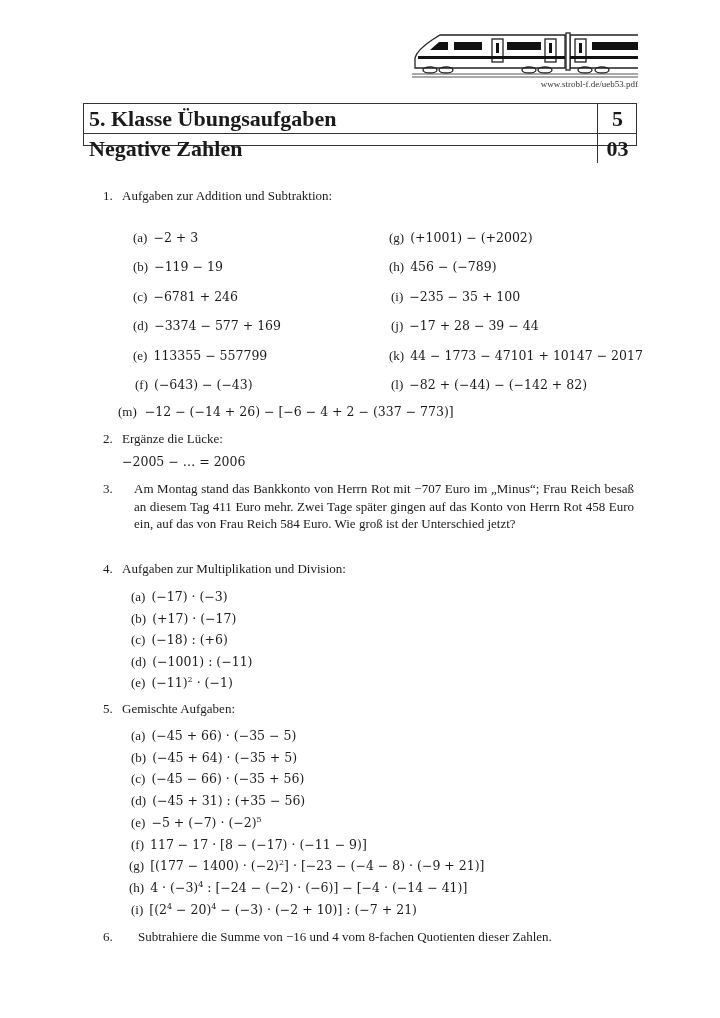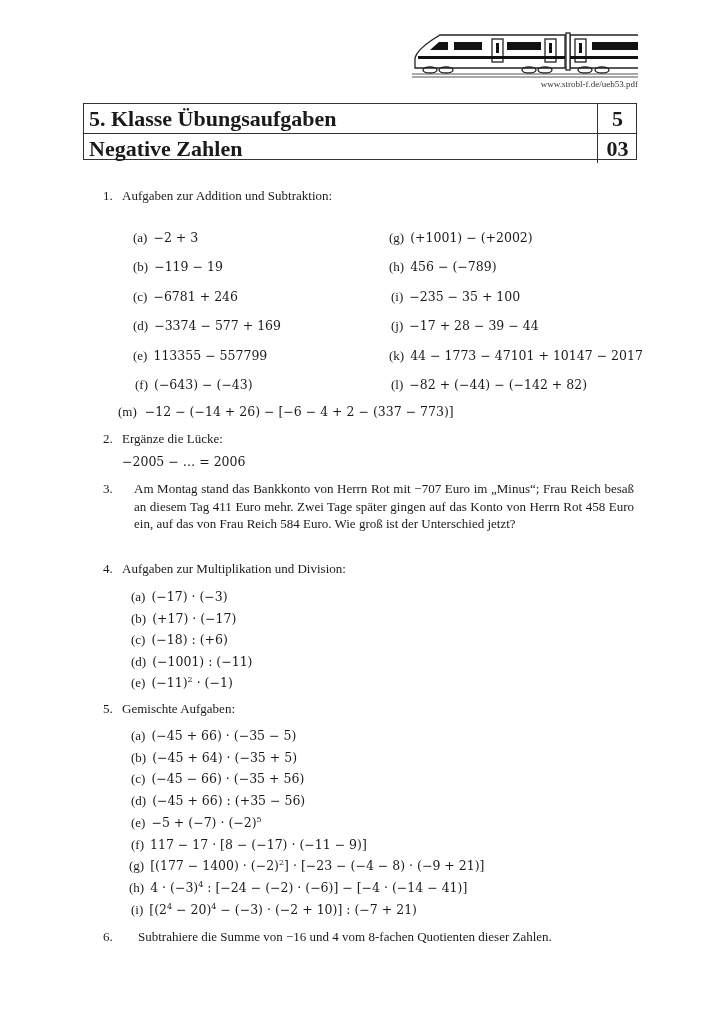--- a/index.html
+++ b/index.html
@@ -1,21 +1,21 @@
 <!DOCTYPE html>
 <html><head>
 <meta charset="utf-8">
 <style>
   html, body { margin: 0; padding: 0; background: #ffffff; }
   body { width: 720px; height: 1018px; position: relative; overflow: hidden;
          font-family: "Liberation Serif", "DejaVu Serif", serif; color: #1a1a1a; }
   .abs { position: absolute; }
   #train { left: 412px; top: 28px; width: 226px; height: 50px; }
   .url { left: 470px; top: 79px; width: 168px; text-align: right; font-size: 9px; color: #333; }
-  .hdr-table { left: 83px; top: 103px; width: 554px; height: 57px; border: 1.5px solid #333;
+  .hdr-table { left: 83px; top: 103px; width: 554px; height: 43px; border: 1.5px solid #333;
                box-sizing: border-box; }
   .hdr-row { position: absolute; left: 0; right: 0; height: 29px; font-weight: bold;
              font-size: 22px; line-height: 29px; }
   .hdr-row.r1 { top: 0; border-bottom: 1.5px solid #333; }
   .hdr-row.r2 { top: 29.5px; }
   .hdr-row .title { position: absolute; left: 5px; top: 0; }
   .hdr-row .num { position: absolute; left: 513px; width: 39px; text-align: center; top: 0;
                   border-left: 1.5px solid #333; height: 100%; }
   .txt { font-size: 13px; line-height: 16px; }
   .math { font-family: "DejaVu Serif", "Liberation Serif", serif; font-size: 12.5px; }
@@ -113,18 +113,18 @@
 <div class="abs" style="left: 389px; top: 345.6px; white-space: nowrap;"><span class="lbl">(k)</span><span class="math" style="margin-left: 6px;"><span>44 − 1773 − 47101 + 10147 − 2017</span></span></div>
 <div class="abs" style="left: 391px; top: 375px; white-space: nowrap;"><span class="lbl">(l)</span><span class="math" style="margin-left: 6px;"><span>−82 + (−44) − (−142 + 82)</span></span></div>
 <div class="abs" style="left: 131px; top: 587px; white-space: nowrap;"><span class="lbl">(a)</span><span class="math" style="margin-left: 6px;"><span>(−17) · (−3)</span></span></div>
 <div class="abs" style="left: 131px; top: 608.5px; white-space: nowrap;"><span class="lbl">(b)</span><span class="math" style="margin-left: 6px;"><span>(+17) · (−17)</span></span></div>
 <div class="abs" style="left: 131px; top: 630px; white-space: nowrap;"><span class="lbl">(c)</span><span class="math" style="margin-left: 6px;"><span>(−18) : (+6)</span></span></div>
 <div class="abs" style="left: 131px; top: 651.5px; white-space: nowrap;"><span class="lbl">(d)</span><span class="math" style="margin-left: 6px;"><span>(−1001) : (−11)</span></span></div>
 <div class="abs" style="left: 131px; top: 673px; white-space: nowrap;"><span class="lbl">(e)</span><span class="math" style="margin-left: 6px;"><span>(−11)</span><sup>2</sup><span> · (−1)</span></span></div>
 <div class="abs" style="left: 131px; top: 726px; white-space: nowrap;"><span class="lbl">(a)</span><span class="math" style="margin-left: 6px;"><span>(−45 + 66) · (−35 − 5)</span></span></div>
 <div class="abs" style="left: 131px; top: 747.7px; white-space: nowrap;"><span class="lbl">(b)</span><span class="math" style="margin-left: 6px;"><span>(−45 + 64) · (−35 + 5)</span></span></div>
 <div class="abs" style="left: 131px; top: 769.4px; white-space: nowrap;"><span class="lbl">(c)</span><span class="math" style="margin-left: 6px;"><span>(−45 − 66) · (−35 + 56)</span></span></div>
-<div class="abs" style="left: 131px; top: 791.1px; white-space: nowrap;"><span class="lbl">(d)</span><span class="math" style="margin-left: 6px;"><span>(−45 + 66) : (+35 − 56)</span></span></div>
+<div class="abs" style="left: 131px; top: 791.1px; white-space: nowrap;"><span class="lbl">(d)</span><span class="math" style="margin-left: 6px;"><span>(−45 + 31) : (+35 − 56)</span></span></div>
 <div class="abs" style="left: 131px; top: 812.8px; white-space: nowrap;"><span class="lbl">(e)</span><span class="math" style="margin-left: 6px;"><span>−5 + (−7) · (−2)</span><sup>5</sup></span></div>
 <div class="abs" style="left: 131px; top: 834.5px; white-space: nowrap;"><span class="lbl">(f)</span><span class="math" style="margin-left: 6px;"><span>117 − 17 · [8 − (−17) · (−11 − 9)]</span></span></div>
 <div class="abs" style="left: 129px; top: 856.2px; white-space: nowrap;"><span class="lbl">(g)</span><span class="math" style="margin-left: 6px;"><span>[(177 − 1400) · (−2)</span><sup>2</sup><span>] · [−23 − (−4 − 8) · (−9 + 21)]</span></span></div>
 <div class="abs" style="left: 129px; top: 877.9px; white-space: nowrap;"><span class="lbl">(h)</span><span class="math" style="margin-left: 6px;"><span>4 · (−3)</span><sup>4</sup><span> : [−24 − (−2) · (−6)] − [−4 · (−14 − 41)]</span></span></div>
 <div class="abs" style="left: 131px; top: 899.6px; white-space: nowrap;"><span class="lbl">(i)</span><span class="math" style="margin-left: 6px;"><span>[(2</span><sup>4</sup><span> − 20)</span><sup>4</sup><span> − (−3) · (−2 + 10)] : (−7 + 21)</span></span></div>
 
 </body></html>

